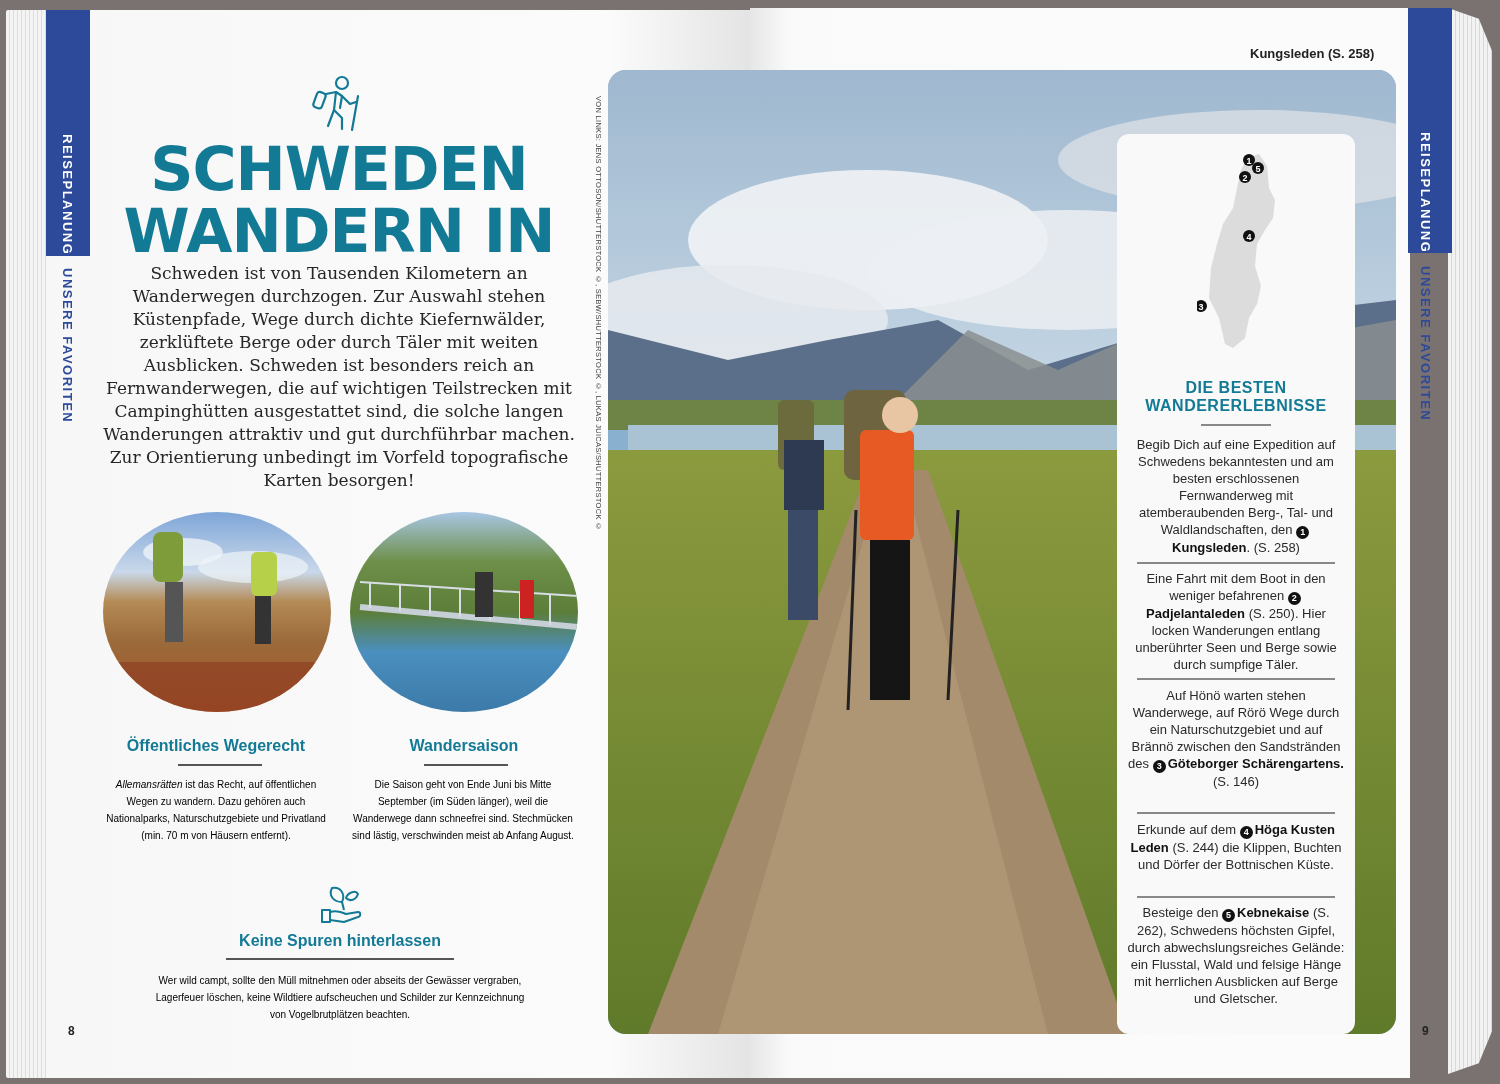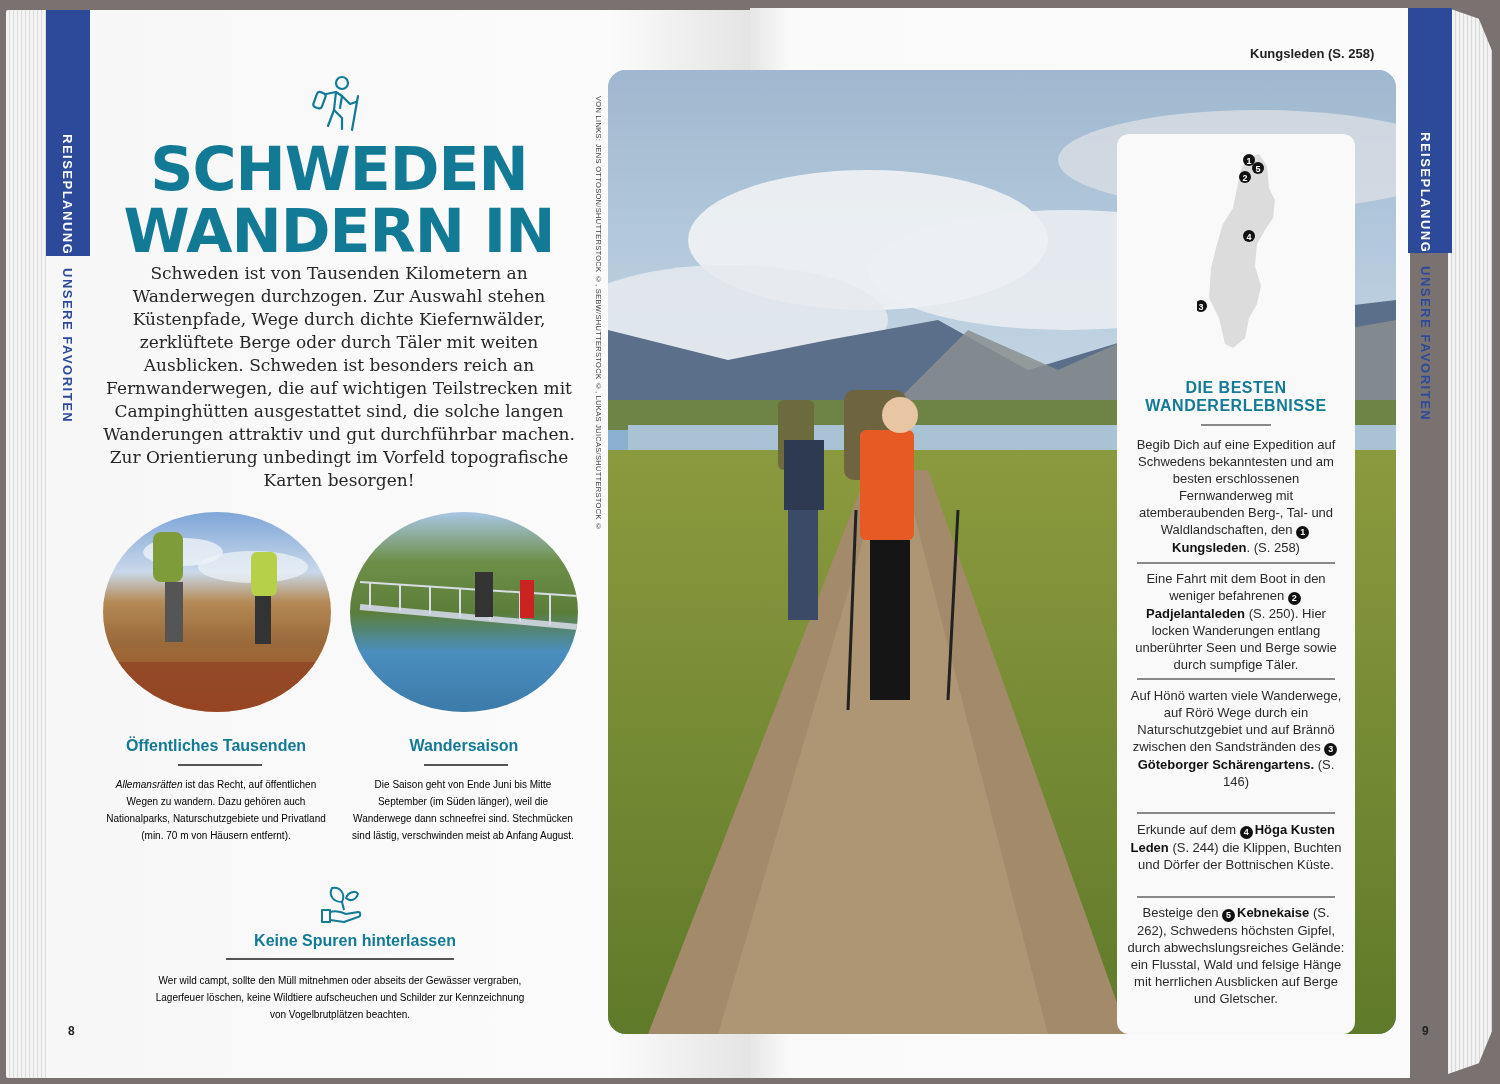--- a/index.html
+++ b/index.html
@@ -81,36 +81,36 @@
           <line x1="140" y1="78" x2="140" y2="108"></line>
           <line x1="170" y1="80" x2="170" y2="110"></line>
           <line x1="200" y1="82" x2="200" y2="113"></line>
         <line x1="10" y1="70" x2="228" y2="84"></line>
       </g>
       <rect x="125" y="60" width="18" height="45" fill="#333"></rect>
       <rect x="170" y="68" width="14" height="38" fill="#c22"></rect>
     </svg>
   </div>
 
-  <div class="feat-title" style="left:104px;top:737px;width:224px;">Öffentliches Tausenden</div>
+  <div class="feat-title" style="left:104px;top:737px;width:224px;">Öffentliches Wegerecht</div>
   <div class="feat-rule" style="left:178px;top:764px;width:84px;"></div>
   <div class="feat-text" style="left:104px;top:776px;width:224px;"><i>Allemansrätten</i><span> ist das Recht, auf öffentlichen Wegen zu wandern. Dazu gehören auch Nationalparks, Naturschutzgebiete und Privatland (min. 70 m von Häusern entfernt).</span></div>
 
   <div class="feat-title" style="left:352px;top:737px;width:224px;">Wandersaison</div>
   <div class="feat-rule" style="left:424px;top:764px;width:84px;"></div>
   <div class="feat-text" style="left:350px;top:776px;width:226px;">Die Saison geht von Ende Juni bis Mitte September (im Süden länger), weil die Wanderwege dann schneefrei sind. Stechmücken sind lästig, verschwinden meist ab Anfang August.</div>
 
   <svg style="position:absolute;left:318px;top:884px;" width="46" height="42" viewBox="0 0 46 42" fill="none" stroke="#137a95" stroke-width="2" stroke-linejoin="round">
     <path d="M14 4 C22 2 28 10 24 18 C16 18 10 12 14 4 Z"></path>
     <path d="M28 14 C30 8 38 6 40 10 C38 16 32 18 28 14 Z"></path>
     <path d="M24 18 L26 26"></path>
     <path d="M4 26 L12 26 L12 38 L4 38 Z"></path>
     <path d="M12 28 C18 26 24 28 28 30 L40 28 C43 28 43 32 40 33 L26 38 L12 36"></path>
   </svg>
-  <div class="feat-title" style="left:215px;top:932px;width:280px;">Keine Spuren hinterlassen</div>
+  <div class="feat-title" style="left:200px;top:932px;width:280px;">Keine Spuren hinterlassen</div>
   <div class="feat-rule" style="left:226px;top:958px;width:228px;"></div>
   <div class="feat-text" style="left:150px;top:972px;width:380px;">Wer wild campt, sollte den Müll mitnehmen oder abseits der Gewässer vergraben, Lagerfeuer löschen, keine Wildtiere aufscheuchen und Schilder zur Kennzeichnung von Vogelbrutplätzen beachten.</div>
 
   <div class="pagenum" style="left:68px;top:1024px;">8</div>
 
   <div class="page-right"></div>
 
   <div class="credit">VON LINKS: JENS OTTOSON/SHUTTERSTOCK ©, SEBW/SHUTTERSTOCK ©, LUKAS JUICAS/SHUTTERSTOCK ©</div>
   <div class="caption">Kungsleden (S. 258)</div>
 
@@ -173,21 +173,21 @@
       <div>WANDERERLEBNISSE</div>
     </div>
     <div class="card-rule" style="left:84px;width:70px;top:290px;"></div>
 
     <div class="card-item" style="top:302px;"><span>Begib Dich auf eine Expedition auf Schwedens bekanntesten und am besten erschlossenen Fernwanderweg mit atemberaubenden Berg-, Tal- und Waldlandschaften, den </span><span class="num">1</span><b>Kungsleden</b><span>. (S. 258)</span></div>
     <div class="card-rule" style="top:428px;"></div>
 
     <div class="card-item" style="top:436px;"><span>Eine Fahrt mit dem Boot in den weniger befahrenen </span><span class="num">2</span><b>Padjelantaleden</b><span> (S. 250). Hier locken Wanderungen entlang unberührter Seen und Berge sowie durch sumpfige Täler.</span></div>
     <div class="card-rule" style="top:544px;"></div>
 
-    <div class="card-item" style="top:553px;"><span>Auf Hönö warten viele Wanderwege, auf Rörö Wege durch ein Naturschutzgebiet und auf Brännö zwischen den Sandstränden des </span><span class="num">3</span><b>Göteborger Schärengartens.</b><span> (S. 146)</span></div>
+    <div class="card-item" style="top:553px;"><span>Auf Hönö warten stehen Wanderwege, auf Rörö Wege durch ein Naturschutzgebiet und auf Brännö zwischen den Sandstränden des </span><span class="num">3</span><b>Göteborger Schärengartens.</b><span> (S. 146)</span></div>
     <div class="card-rule" style="top:678px;"></div>
 
     <div class="card-item" style="top:687px;"><span>Erkunde auf dem </span><span class="num">4</span><b>Höga Kusten Leden</b><span> (S. 244) die Klippen, Buchten und Dörfer der Bottnischen Küste.</span></div>
     <div class="card-rule" style="top:762px;"></div>
 
     <div class="card-item" style="top:770px;"><span>Besteige den </span><span class="num">5</span><b>Kebnekaise</b><span> (S. 262), Schwedens höchsten Gipfel, durch abwechslungsreiches Gelände: ein Flusstal, Wald und felsige Hänge mit herrlichen Ausblicken auf Berge und Gletscher.</span></div>
   </div>
 
   <div class="pagenum" style="left:1422px;top:1024px;">9</div>
 </div>

